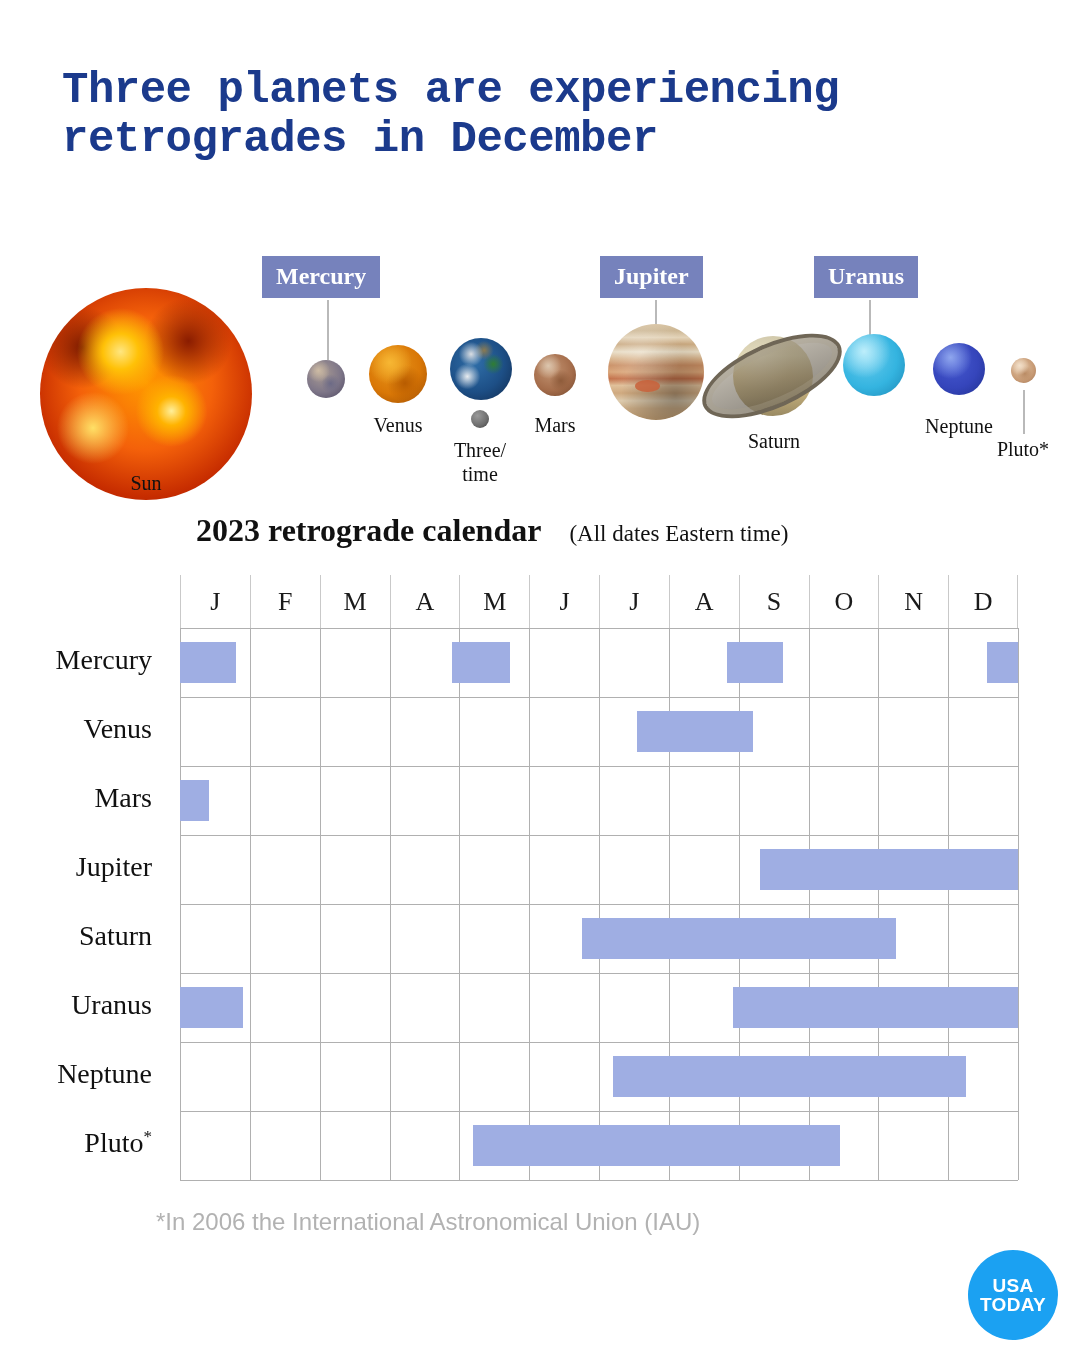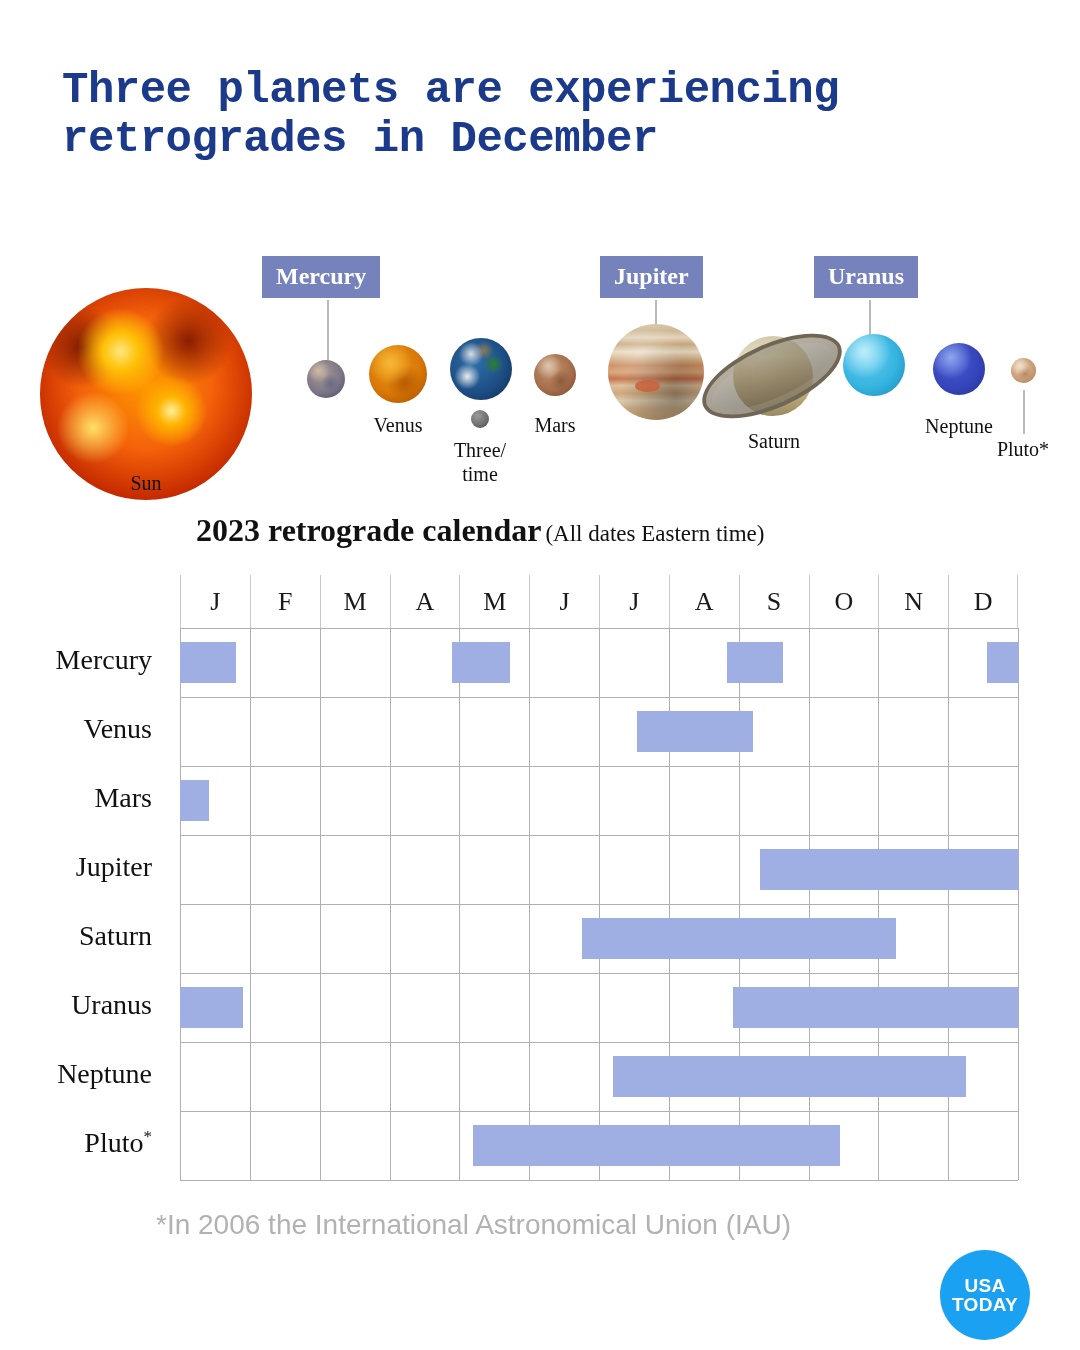--- a/index.html
+++ b/index.html
@@ -157,21 +157,21 @@
     white-space: nowrap;
   }
   #cal-title {
     font-family: "Liberation Serif", serif;
     font-weight: bold; font-size: 32px; color: #111111;
     display: inline-block; vertical-align: baseline;
   }
   #cal-note {
     font-family: "Liberation Serif", serif;
     font-size: 23px; color: #111111;
-    display: inline-block; vertical-align: baseline; margin-left: 0;
+    display: inline-block; vertical-align: baseline; margin-left: 24px;
   }
 
   #grid {
     position: absolute;
     left: 180px; top: 628px;
     width: 838px; height: 552px;
   }
   #month-head {
     position: absolute;
     left: 180px; top: 575px; width: 838px; height: 53px;
@@ -194,24 +194,24 @@
     white-space: nowrap;
   }
   .rlab sup { font-size: 17px; vertical-align: super; }
 
   .bar { position: absolute; background: #9FAEE3; }
 
   
   #footnote {
     position: absolute; left: 156px; top: 1205px; width: 720px;
     font-family: "Liberation Sans", sans-serif;
-    font-size: 28px; line-height: 1.42; color: #b2b2b2;
+    font-size: 24px; line-height: 1.42; color: #b2b2b2;
   }
   #logo {
-    position: absolute; left: 940px; top: 1250px;
+    position: absolute; left: 968px; top: 1250px;
     width: 90px; height: 90px; border-radius: 50%;
     background: #1BA1F2;
     display: flex; flex-direction: column;
     align-items: center; justify-content: center;
   }
   #logo span {
     font-family: "Liberation Sans", sans-serif;
     font-weight: bold; font-size: 19px; color: #ffffff;
     line-height: 1.02; letter-spacing: .3px;
   }

